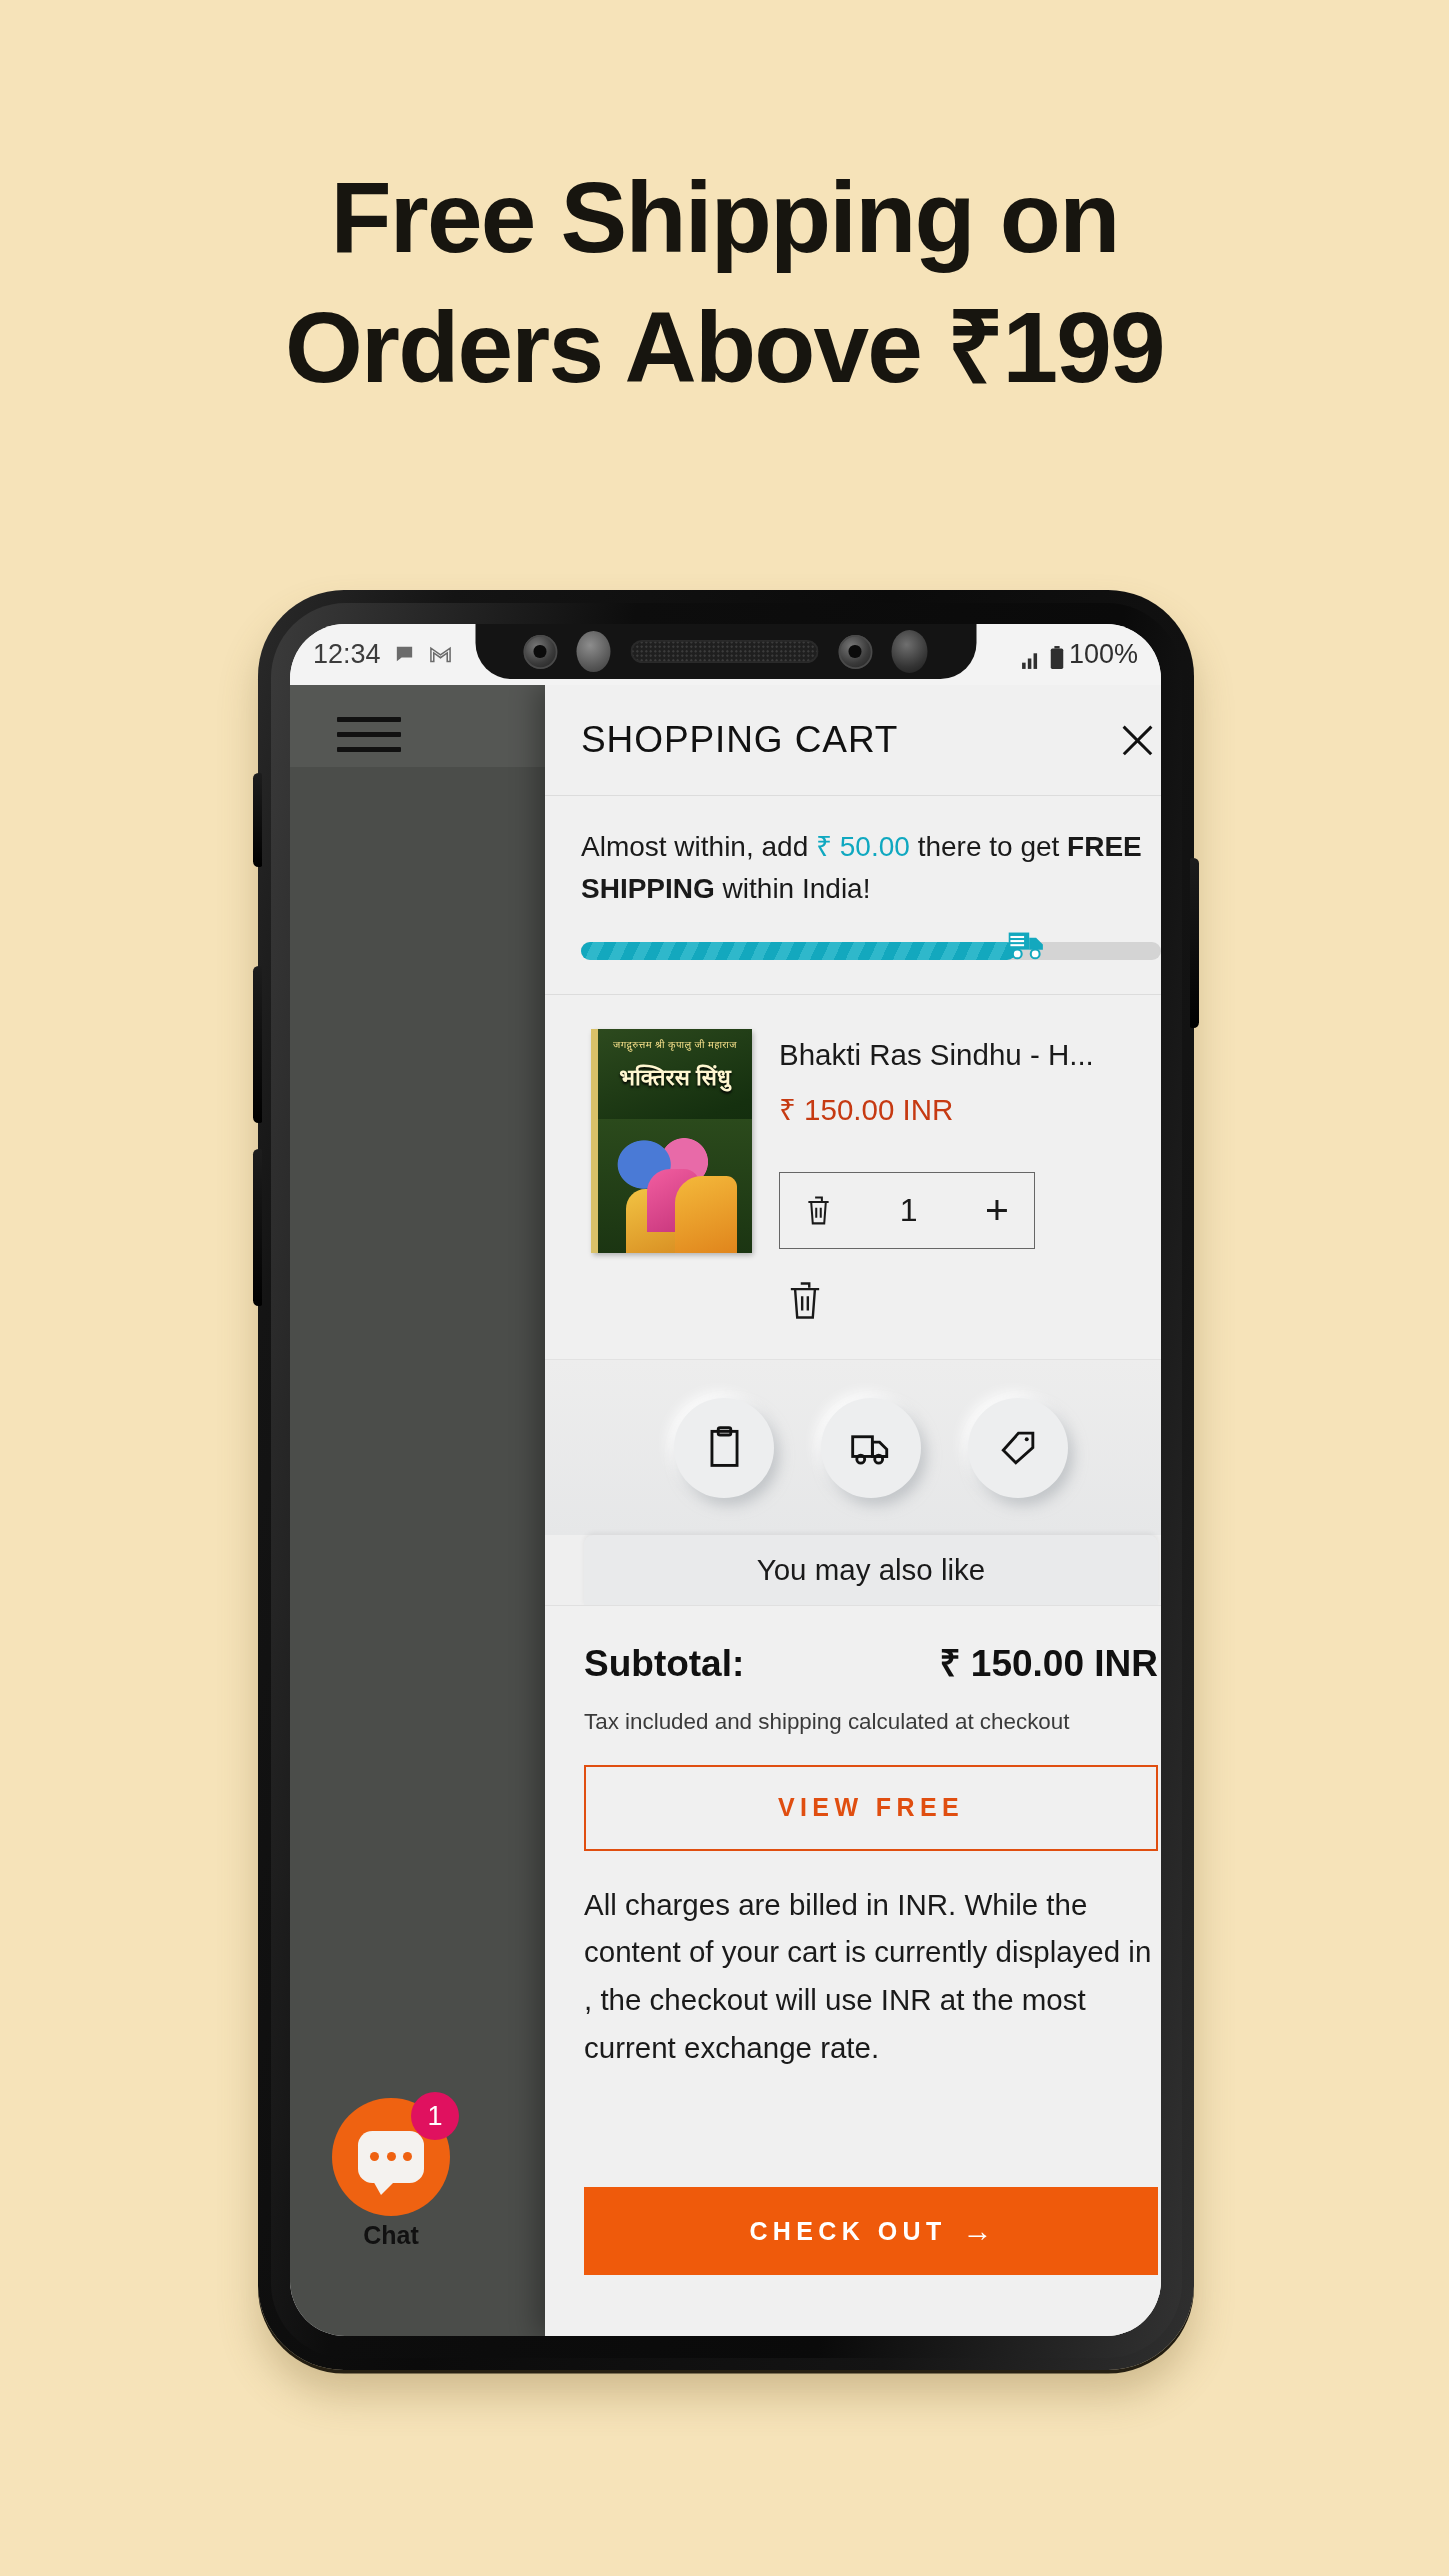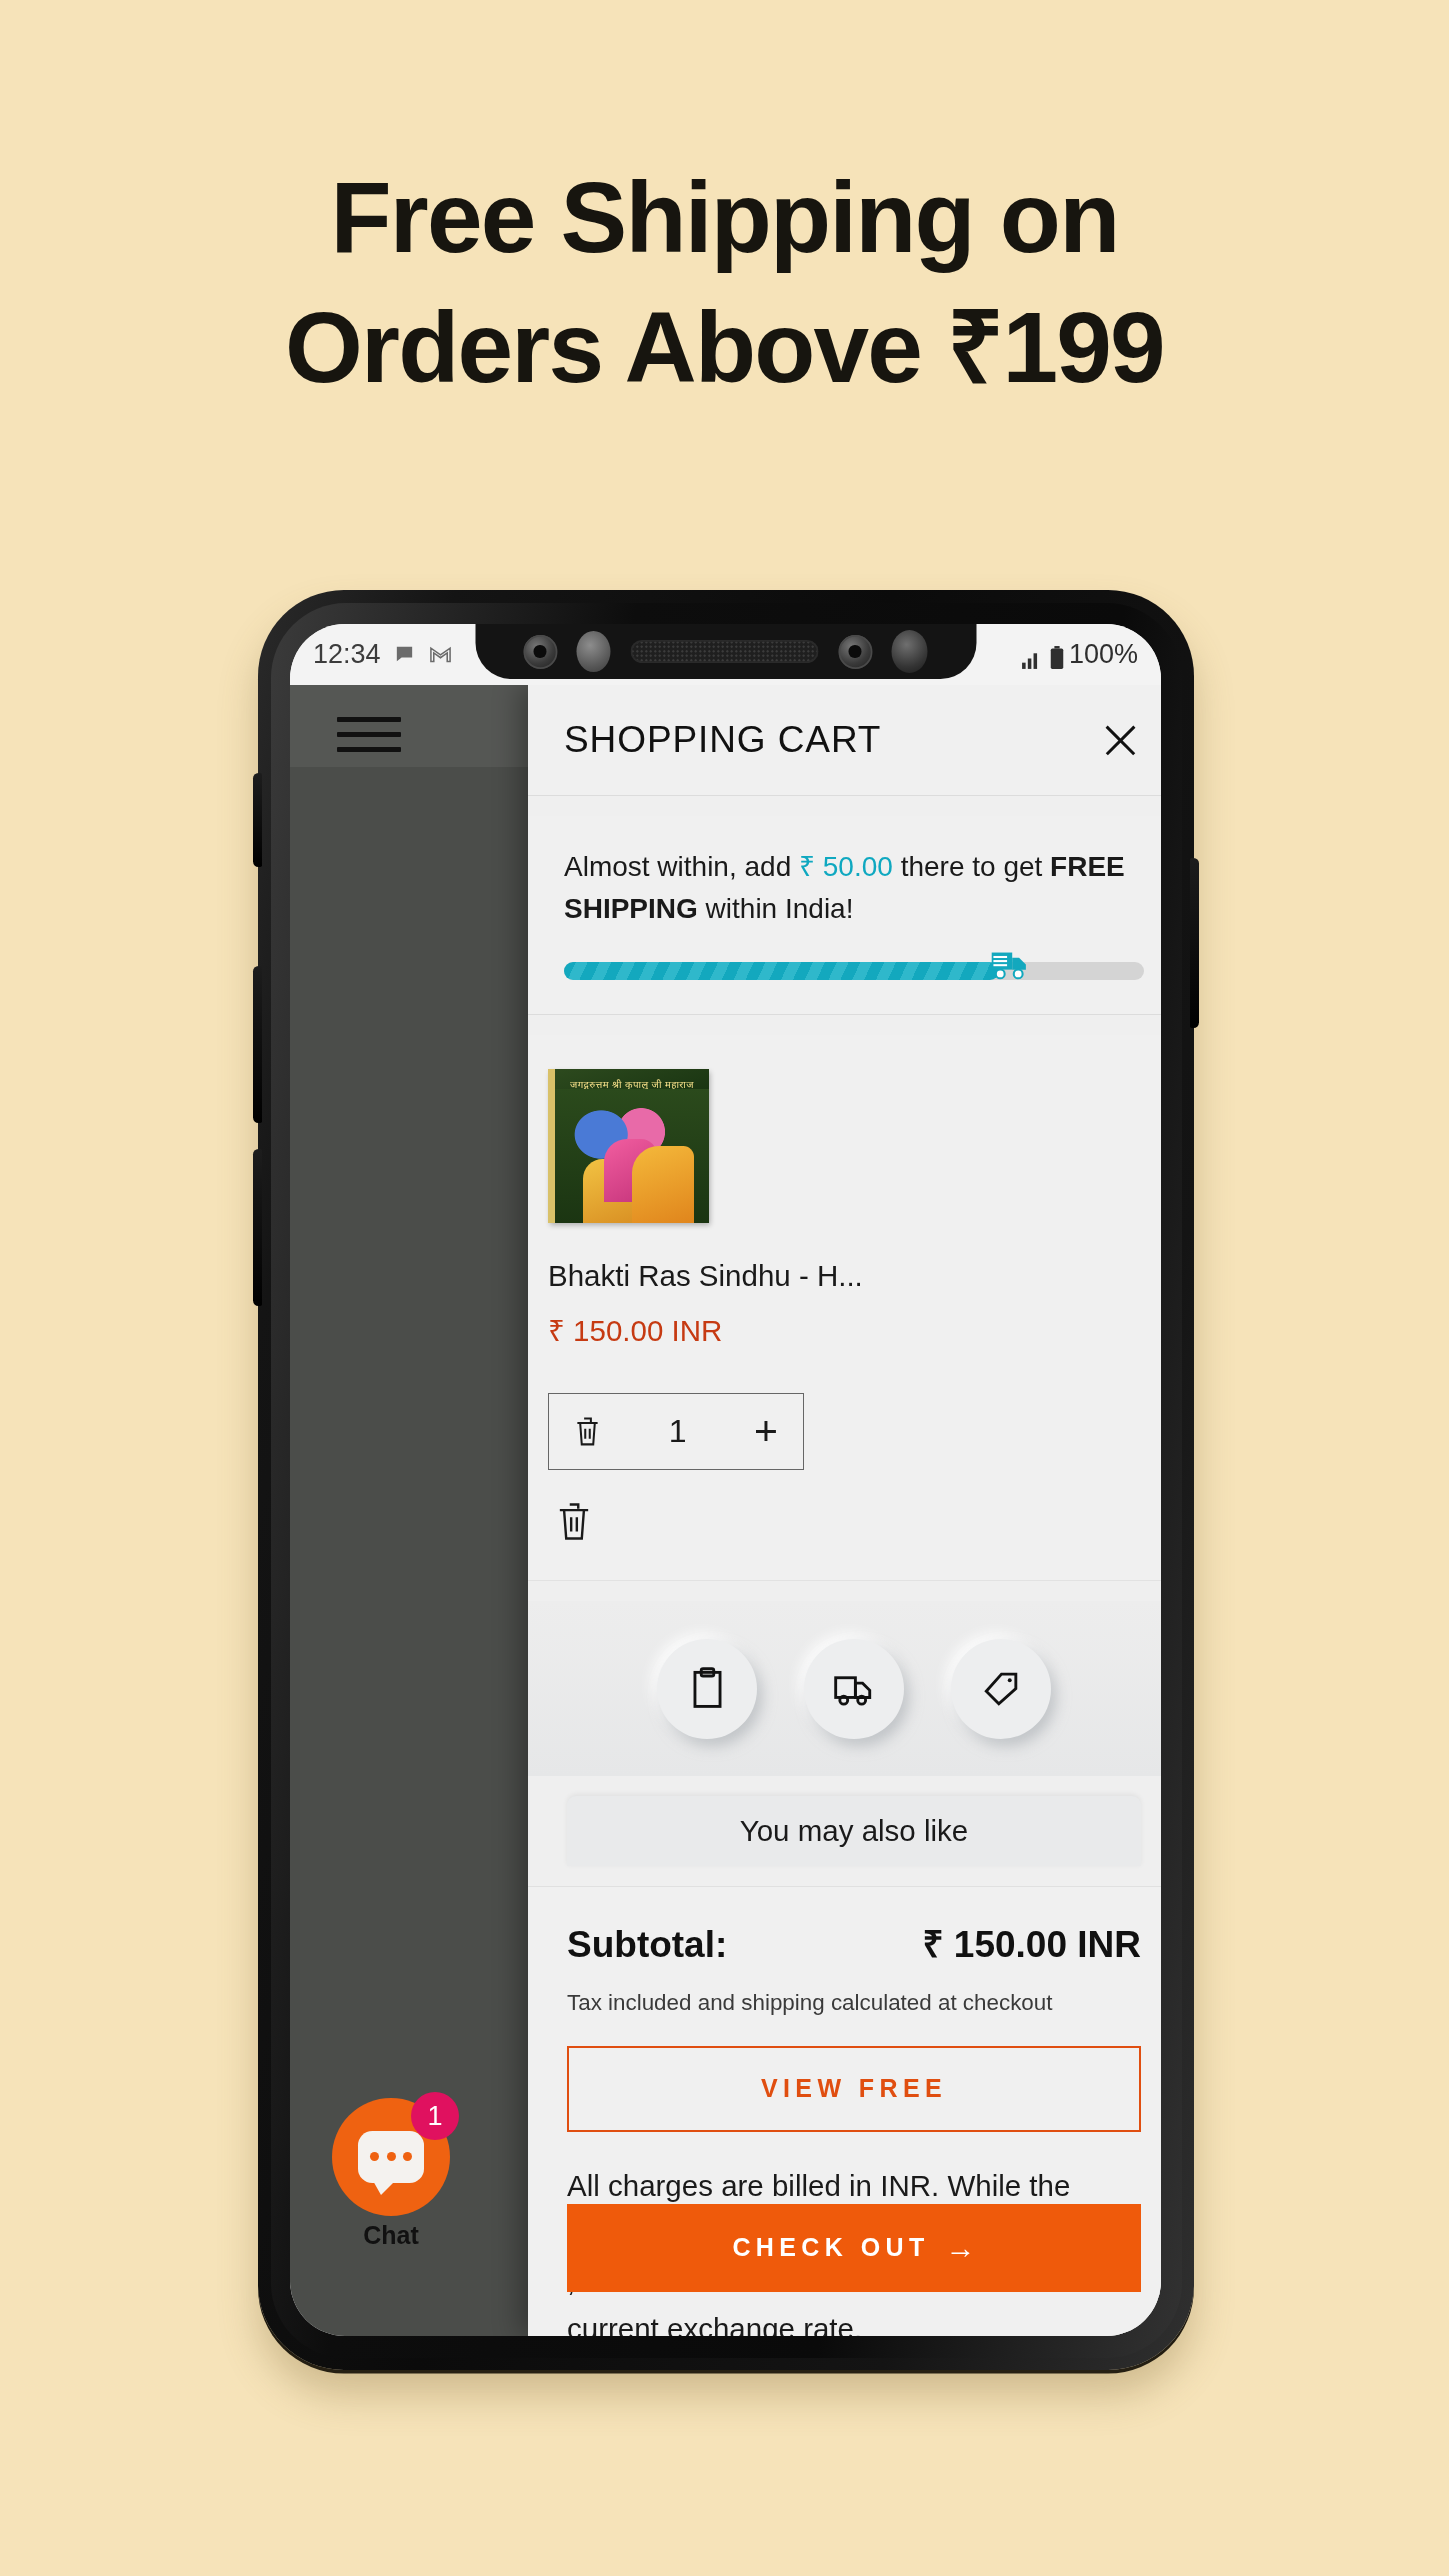--- a/index.html
+++ b/index.html
@@ -106,25 +106,24 @@
     background:rgba(255,255,255,.18);}
   .bg-title{
     position:absolute;left:295px;top:680px;width:295px;
     color:#111;font-size:33px;font-weight:bold;line-height:1.45;text-align:center;white-space:nowrap;
   }
   .bg-rupee-2{position:absolute;left:407px;top:787px;color:#2a2a2a;font-size:29px;}
   .bg-rupee-3{position:absolute;left:403px;top:841px;color:#9b2b17;font-size:30px;font-weight:bold;}
 
   
   .drawer{
-    position:absolute;top:61px;left:238px;width:652px;height:1651px;
+    position:absolute;top:61px;left:255px;width:652px;height:1651px;
     background:#EFEFEF;
     display:flex;flex-direction:column;
     box-shadow:-9px 0 25px rgba(0,0,0,.30);
-    gap:20px;
   }
   .drawer-head{
     height:111px;flex:0 0 111px;
     display:flex;align-items:center;justify-content:space-between;
     padding:0 38px 0 36px;box-sizing:border-box;
     border-bottom:0.9px solid #DCDCDC;
     background:#F0F0F0;
   }
   .drawer-title{font-size:37px;letter-spacing:0.9px;color:#111;font-weight:normal;}
   .close-x{width:45px;height:45px;position:relative;cursor:pointer;}
@@ -142,23 +141,22 @@
   .ship-msg b{font-weight:bold;}
   .ship-amt{color:#0FA8C0;font-weight:normal;}
   .bar-wrap{position:relative;margin-top:25px;height:30px;}
   .bar-track{position:absolute;left:0;top:7.2px;width:100%;height:18px;border-radius:9px;background:#D4D4D4;}
   .bar-fill{position:absolute;left:0;top:7.2px;width:75%;height:18px;border-radius:9px;
     background:repeating-linear-gradient(115deg,#13A8BE 0 10.7px,#2FB8CB 10.7px 21.5px);}
   .truck-badge{position:absolute;left:73.5%;top:-10.7px;width:41px;height:41px;color:#13A8BE;}
 
   
   .item{
-    display:flex;padding:34px 20px 36px;background:#F0F0F0;gap:27px;
+    display:flex;padding:34px 46px 36px;background:#F0F0F0;gap:27px;
     border-bottom:0.9px solid #E2E2E2;
-    flex-direction:column;
   }
   .item-thumb{
     width:154px;height:224px;flex:0 0 154px;position:relative;
     background:linear-gradient(160deg,#2d4a1e,#15300f 45%,#0d2109);
     border-left:7.2px solid #d9c169;
     box-shadow:1.8px 2.7px 5.4px rgba(0,0,0,.28);
     overflow:hidden;
   }
   .thumb-top{position:absolute;top:9px;left:0;width:100%;text-align:center;
     color:#f6e08a;font-size:9.8px;letter-spacing:0.4px;}

